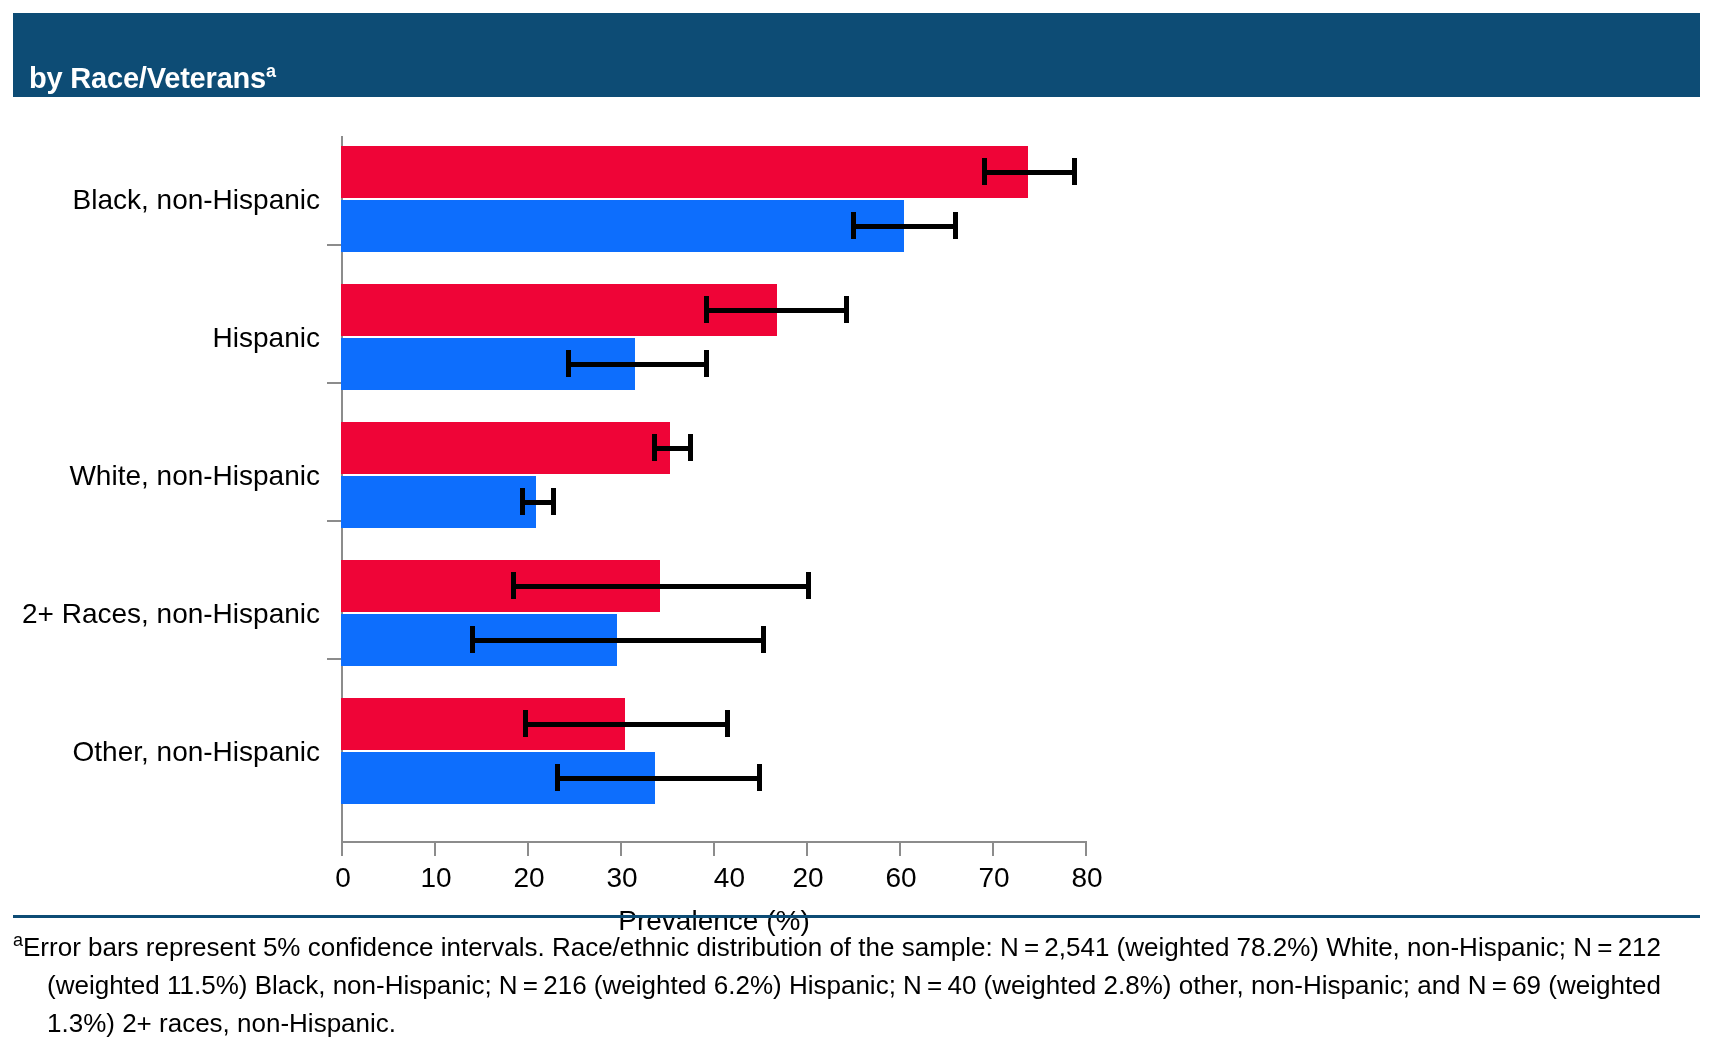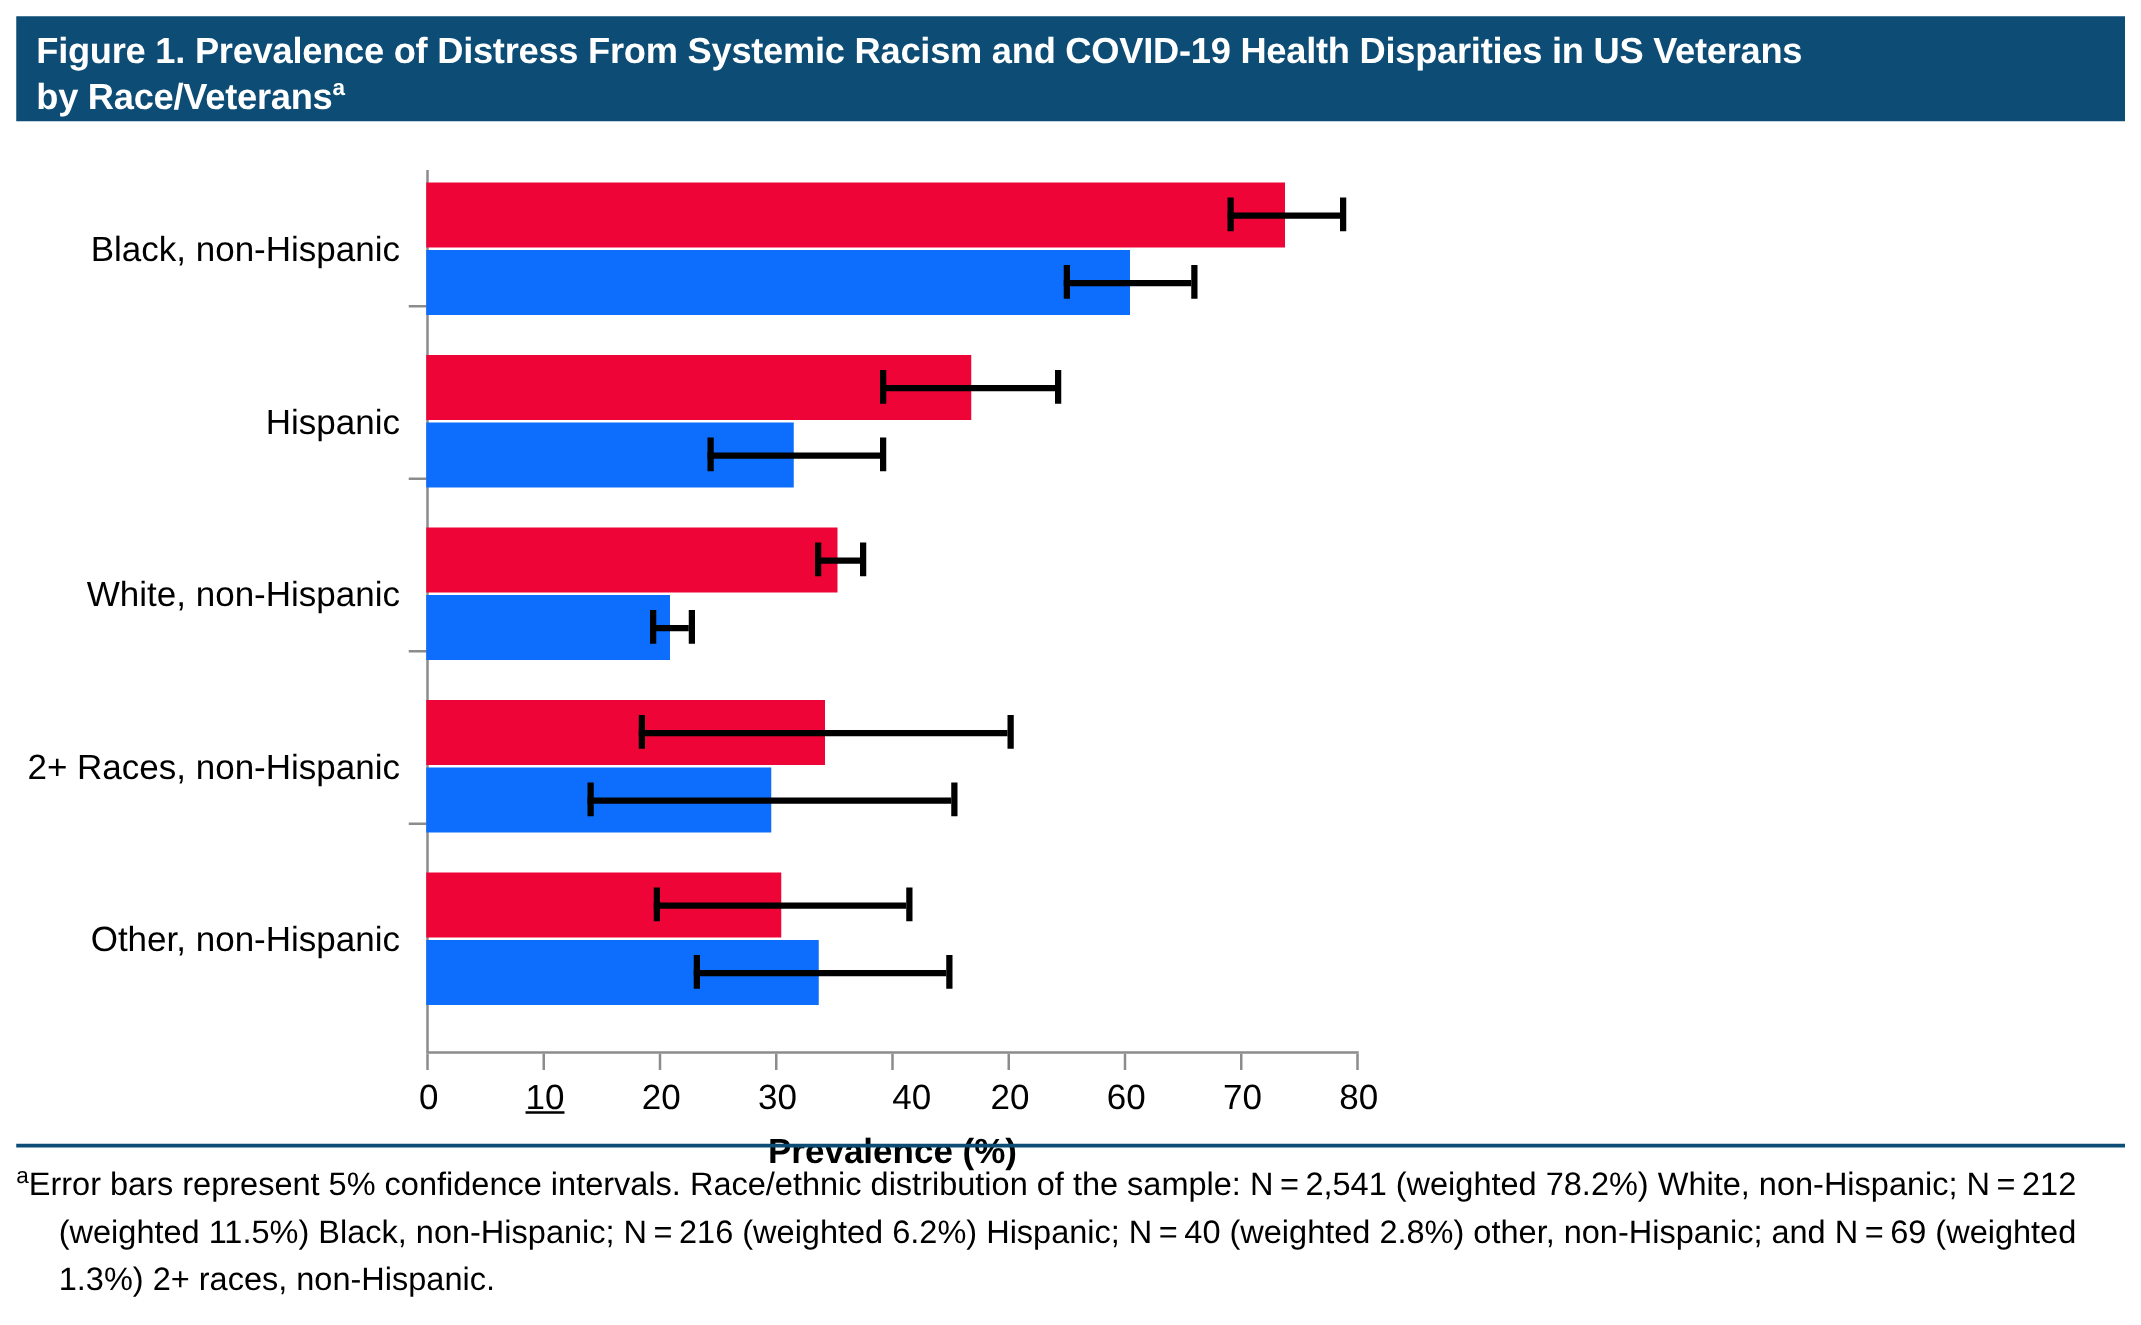--- a/index.html
+++ b/index.html
@@ -120,21 +120,20 @@
     background: #000000;
   }
 
   #x-axis-title {
     position: absolute;
     left: 341px;
     top: 805px;
     width: 746px;
     text-align: center;
     font-size: 28px;
-    font-weight: bold;
   }
 
   
   #legend {
     position: absolute;
     left: 1124px;
     top: 515px;
   }
   .legend-row {
     display: flex;
@@ -168,36 +167,35 @@
     font-size: 26px;
     line-height: 38px;
   }
   #footnote .fn-body { display: block; padding-left: 34px; text-indent: -34px; }
 </style>
 </head>
 <body>
 
 <div id="title-banner">
   <div class="title-text">
-    <span>Figure 1. Prevalence of Distress From Systemic Racism and COVID-19 Health Disparities in US Veterans</span>
     <br>
     <span>by Race/Veterans</span><span class="sup">a</span>
   </div>
 </div>
 
 <div id="chart-area">
 
   <div id="y-axis-line"></div>
   <div id="x-axis-line"></div>
 
   <div id="ticks-layer">
       <div class="x-tick" style="left: 341px;"></div>
       <div class="x-tick-label" style="left: 342px;">0</div>
       <div class="x-tick" style="left: 434px;"></div>
-      <div class="x-tick-label" style="left: 435px; text-decoration: underline;">10</div>
+      <div class="x-tick-label" style="left: 435px;">10</div>
       <div class="x-tick" style="left: 527px;"></div>
       <div class="x-tick-label" style="left: 528px;">20</div>
       <div class="x-tick" style="left: 620px;"></div>
       <div class="x-tick-label" style="left: 621px; text-align: center;">30</div>
       <div class="x-tick" style="left: 713px;"></div>
       <div class="x-tick-label" style="left: 714px; text-align: right;">40</div>
       <div class="x-tick" style="left: 806px;"></div>
       <div class="x-tick-label" style="left: 807px;">20</div>
       <div class="x-tick" style="left: 899px;"></div>
       <div class="x-tick-label" style="left: 900px;">60</div>

